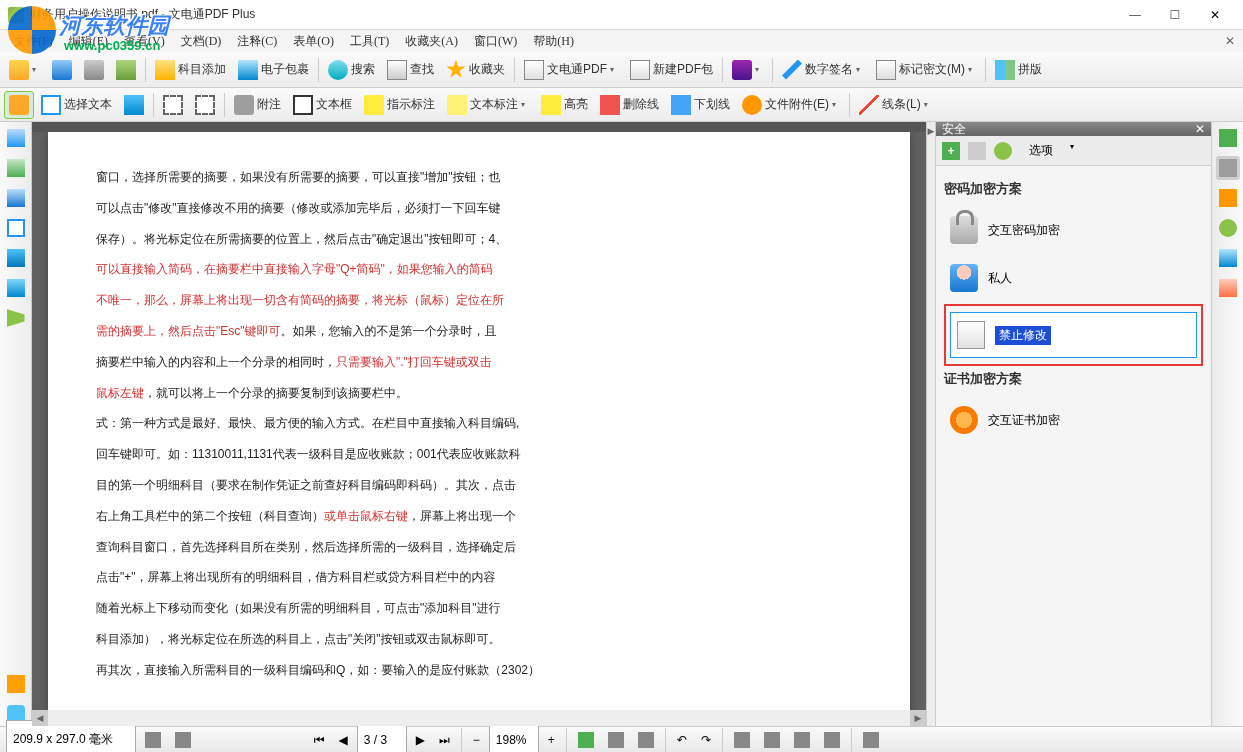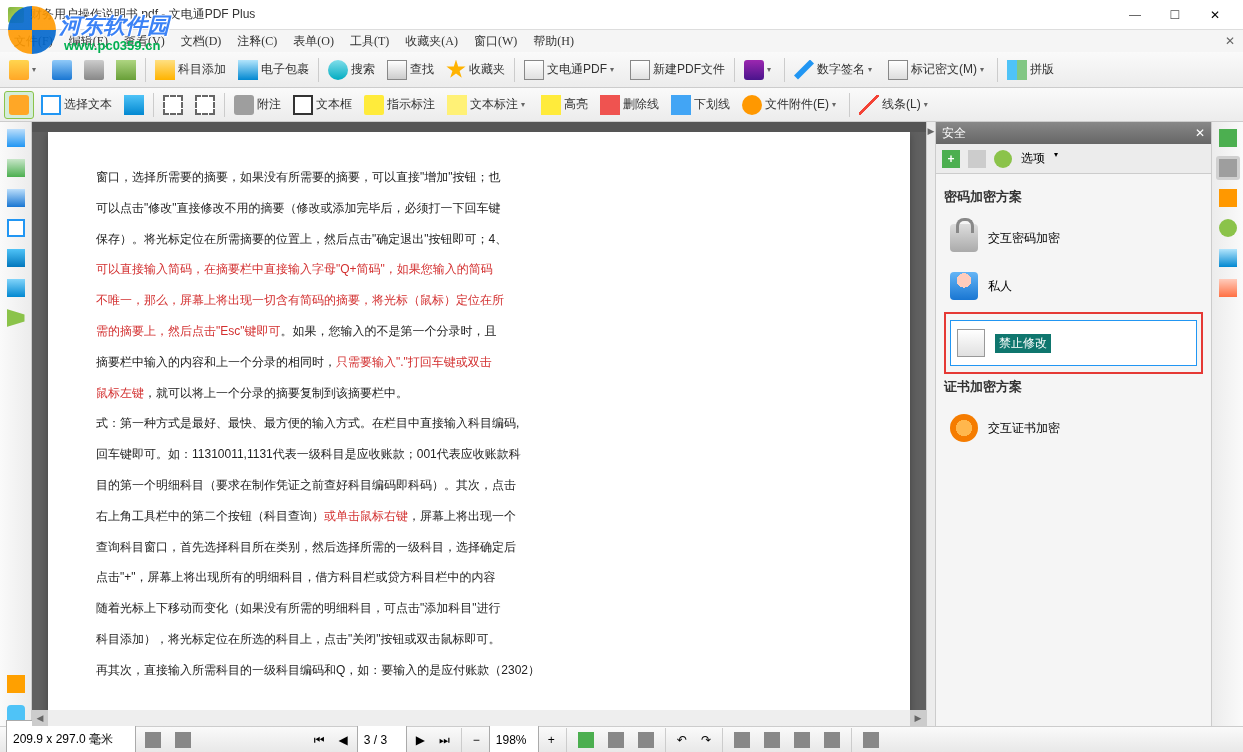--- a/index.html
+++ b/index.html
@@ -66,40 +66,40 @@
 .sic8{background:#ffa000;}
 .sic9{background:#4fc3f7;border-radius:4px;}
 .docarea{flex:1;background:#606060;position:relative;display:flex;flex-direction:column;}
 .tabstrip{height:10px;background:#555;}
 .docscroll{flex:1;overflow:auto;display:flex;justify-content:center;padding:0;}
 .page{background:#fff;width:862px;min-height:700px;padding:30px 48px;box-shadow:0 2px 8px rgba(0,0,0,.3);}
 .page p{font-size:14px;line-height:2.2;color:#222;font-family:SimSun,serif;text-align:justify;}
 .page .red{color:#d32f2f;}
 .collapse-bar{width:10px;background:#ececec;border-left:1px solid #ccc;border-right:1px solid #ccc;display:flex;align-items:flex-start;justify-content:center;padding-top:4px;color:#666;font-size:9px;}
 .panel{width:275px;background:#f5f5f5;display:flex;flex-direction:column;}
-.panel-hdr{height:22px;background:linear-gradient(#888,#666);color:#fff;display:flex;align-items:center;padding:0 6px;}
+.panel-hdr{height:14px;background:linear-gradient(#888,#666);color:#fff;display:flex;align-items:center;padding:0 6px;}
 .panel-hdr .pt{flex:1;}
 .panel-hdr .px{color:#fff;cursor:pointer;}
 .panel-tb{height:30px;background:#ececec;border-bottom:1px solid #ccc;display:flex;align-items:center;padding:0 6px;gap:8px;}
 .pic{width:18px;height:18px;}
 .pic-add{background:#4caf50;color:#fff;display:flex;align-items:center;justify-content:center;font-weight:bold;}
 .pic-del{background:#ccc;}
 .pic-opt{background:#8bc34a;border-radius:50%;}
 .panel-body{flex:1;padding:10px 8px;overflow:auto;}
 .sec-title{font-weight:bold;color:#333;margin:4px 0 10px;font-size:13px;}
 .sec-item{display:flex;align-items:center;gap:10px;padding:8px 6px;margin:4px 0;}
 .sec-item .si-ic{width:28px;height:28px;}
 .si-lock{background:linear-gradient(#ddd,#aaa);border-radius:4px;position:relative;}
 .si-lock:before{content:"";position:absolute;top:-6px;left:6px;width:12px;height:12px;border:3px solid #888;border-bottom:none;border-radius:8px 8px 0 0;}
 .si-user{background:radial-gradient(circle at 50% 30%,#ffccbc 30%,transparent 30%),linear-gradient(#64b5f6,#1976d2);border-radius:4px;}
 .si-edit{background:linear-gradient(#fff,#e0e0e0);border:1px solid #999;}
 .si-cert{background:radial-gradient(circle,#ffb74d 40%,#f57c00 40%);border-radius:50%;}
 .sec-item.hl{border:2px solid #e53935;padding:6px 4px;}
 .sec-item.sel{background:#fff;border:1px solid #2196f3;}
-.sec-item.sel .sel-txt{background:#0f766e;color:#fff;padding:1px 4px;}
+.sec-item.sel .sel-txt{background:#1d4ed8;color:#fff;padding:1px 4px;}
 .rside{width:32px;background:linear-gradient(90deg,#ececec,#fafafa);border-left:1px solid #ccc;display:flex;flex-direction:column;align-items:center;padding-top:4px;gap:6px;}
 .rside .sbtn{width:24px;height:24px;border-radius:3px;display:flex;align-items:center;justify-content:center;}
 .ric1{background:#4caf50;}
 .ric2{background:#9e9e9e;}
 .ric3{background:#ff9800;}
 .ric4{background:#8bc34a;border-radius:50%;}
 .ric5{background:linear-gradient(#b3e5fc,#0288d1);}
 .ric6{background:linear-gradient(#ffccbc,#ff7043);}
 .statusbar{height:26px;background:linear-gradient(#fafafa,#e8e8e8);border-top:1px solid #ccc;display:flex;align-items:center;padding:0 6px;gap:4px;}
 .statusbar .sbx{height:20px;display:flex;align-items:center;padding:0 4px;border:1px solid transparent;}
@@ -177,21 +177,21 @@
       <span class="lbl">收藏夹</span>
     </div>
   <div class="sep"></div>
   <div class="tbtn">
       <span class="ic ic-new"></span>
       <span class="lbl">文电通PDF</span>
       <span class="dd">▾</span>
     </div>
   <div class="tbtn">
       <span class="ic ic-new"></span>
-      <span class="lbl">新建PDF文件</span>
+      <span class="lbl">新建PDF包</span>
     </div>
   <div class="sep"></div>
   <div class="tbtn">
       <span class="ic ic-lock"></span>
       <span class="dd">▾</span>
     </div>
   <div class="sep"></div>
   <div class="tbtn">
       <span class="ic ic-sign"></span>
       <span class="lbl">数字签名</span>
@@ -335,21 +335,21 @@
   <div class="collapse-bar">▶</div>
 
   <div class="panel">
     <div class="panel-hdr">
       <span class="pt">安全</span>
       <span class="px">✕</span>
     </div>
     <div class="panel-tb">
       <div class="pic pic-add">+</div>
       <div class="pic pic-del"></div>
-      <div style="display:flex;gap:9px">
+      <div style="display:flex;gap:17px">
           <span class="pic pic-opt"></span>
           <span>选项</span>
           <span style="font-size:8px">▾</span>
         </div>
     </div>
     <div class="panel-body">
       <div class="sec-title">密码加密方案</div>
       <div class="sec-item">
         <span class="si-ic si-lock"></span>
         <span>交互密码加密</span>

